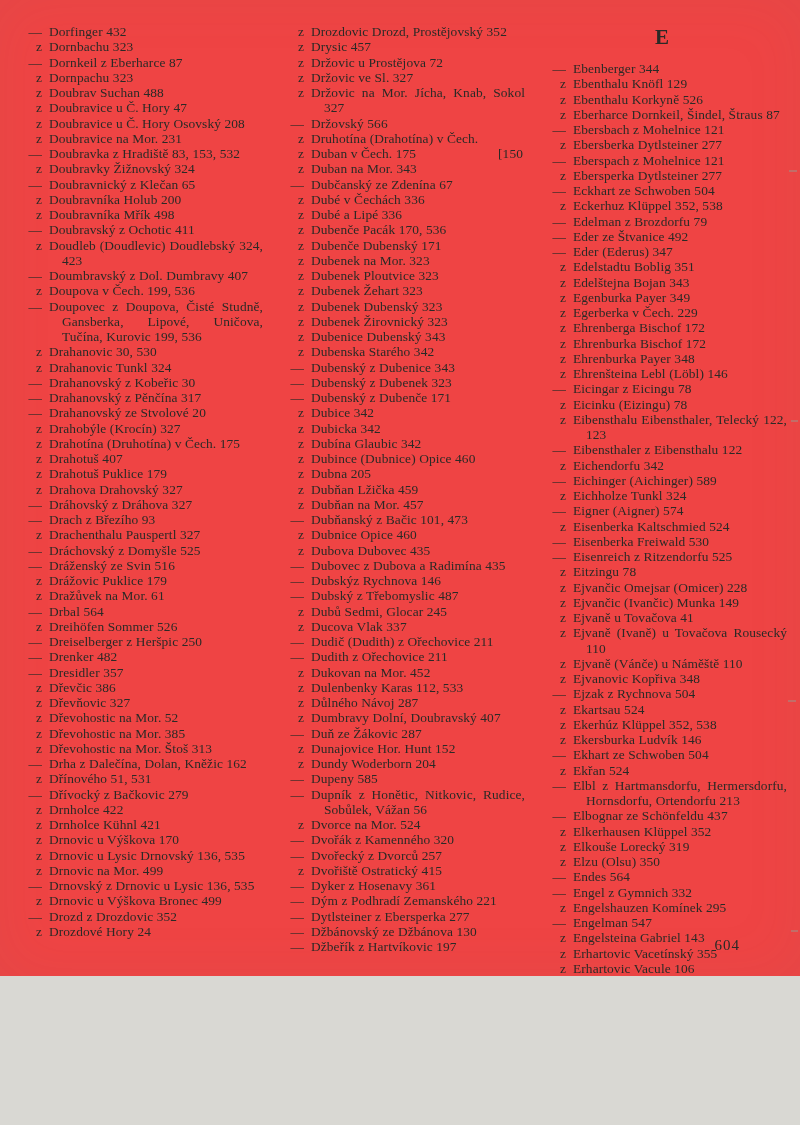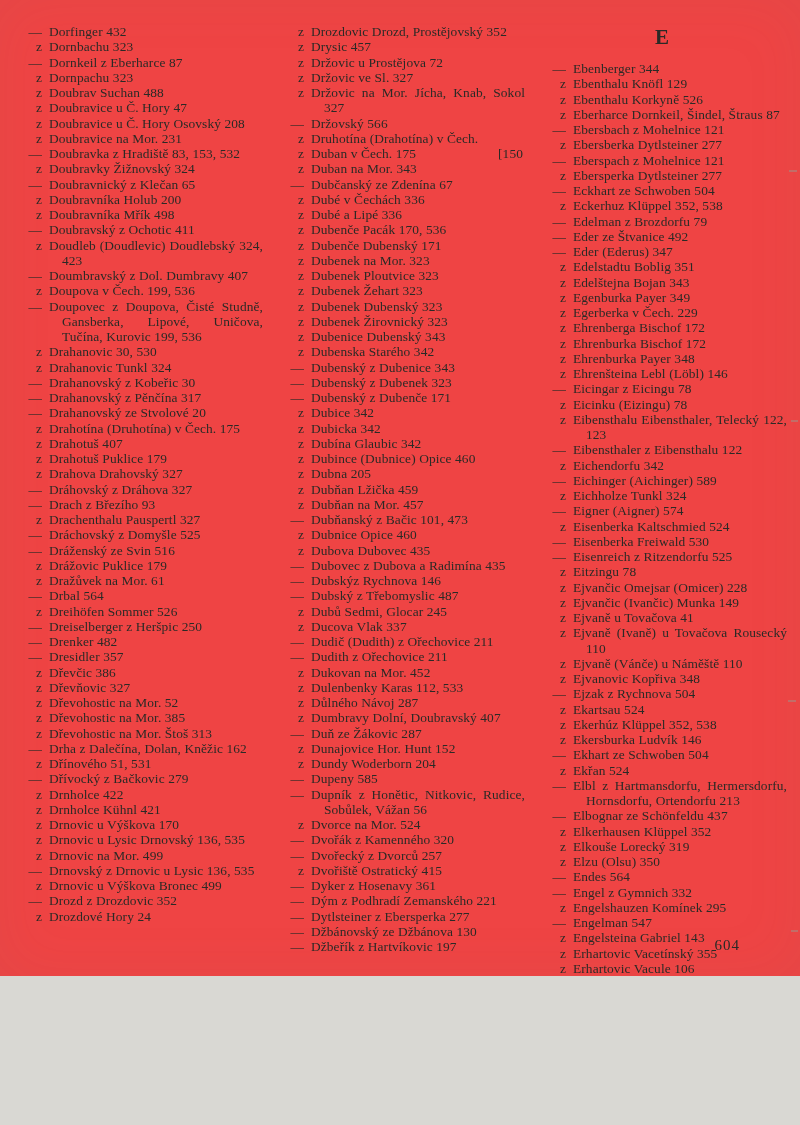--- a/index.html
+++ b/index.html
@@ -77,20 +77,21 @@
         <div class="entry"><span class="prefix">—</span>Doubravský z Ochotic 411</div>
         <div class="entry"><span class="prefix">z</span>Doudleb (Doudlevic) Doudlebský 324, 423</div>
         <div class="entry"><span class="prefix">—</span>Doumbravský z Dol. Dumbravy 407</div>
         <div class="entry"><span class="prefix">z</span>Doupova v Čech. 199, 536</div>
         <div class="entry"><span class="prefix">—</span>Doupovec z Doupova, Čisté Studně, Gansberka, Lipové, Uničova, Tučína, Kurovic 199, 536</div>
         <div class="entry"><span class="prefix">z</span>Drahanovic 30, 530</div>
         <div class="entry"><span class="prefix">z</span>Drahanovic Tunkl 324</div>
         <div class="entry"><span class="prefix">—</span>Drahanovský z Kobeřic 30</div>
         <div class="entry"><span class="prefix">—</span>Drahanovský z Pěnčína 317</div>
         <div class="entry"><span class="prefix">—</span>Drahanovský ze Stvolové 20</div>
+        <div class="entry"><span class="prefix">z</span>Drahobýle (Krocín) 327</div>
         <div class="entry"><span class="prefix">z</span>Drahotína (Druhotína) v Čech. 175</div>
         <div class="entry"><span class="prefix">z</span>Drahotuš 407</div>
         <div class="entry"><span class="prefix">z</span>Drahotuš Puklice 179</div>
         <div class="entry"><span class="prefix">z</span>Drahova Drahovský 327</div>
         <div class="entry"><span class="prefix">—</span>Dráhovský z Dráhova 327</div>
         <div class="entry"><span class="prefix">—</span>Drach z Březího 93</div>
         <div class="entry"><span class="prefix">z</span>Drachenthalu Pauspertl 327</div>
         <div class="entry"><span class="prefix">—</span>Dráchovský z Domyšle 525</div>
         <div class="entry"><span class="prefix">—</span>Dráženský ze Svin 516</div>
         <div class="entry"><span class="prefix">z</span>Drážovic Puklice 179</div>

